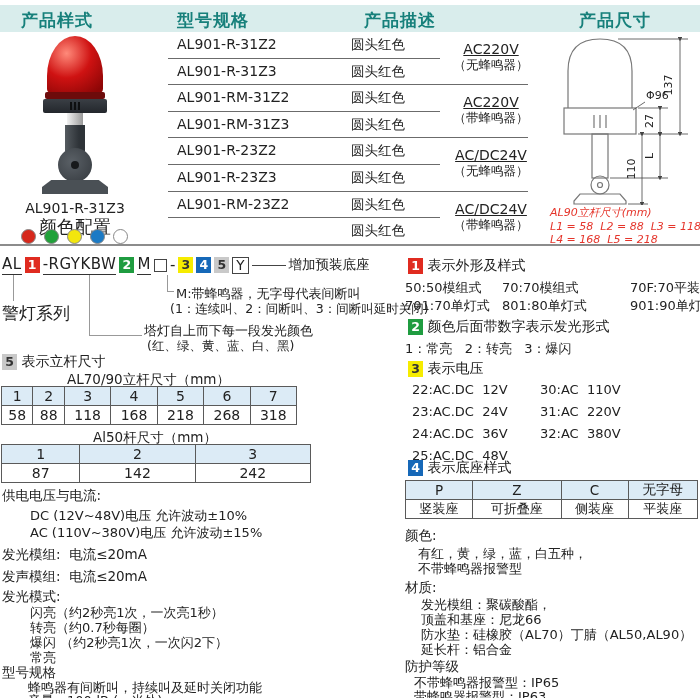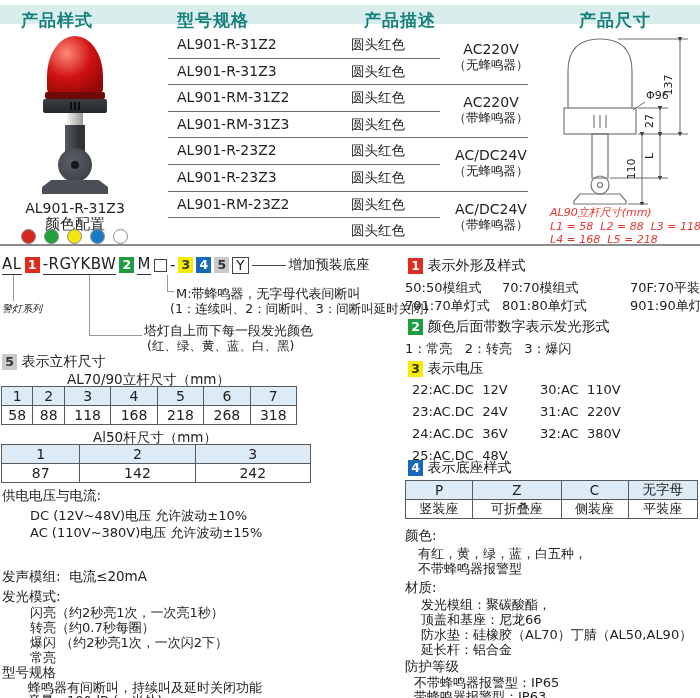--- a/index.html
+++ b/index.html
@@ -1,30 +1,30 @@
 <!DOCTYPE html>
 <html style="--header_bg: #d9edec; --header_text: #17807b; --table_head_bg: #dcebf6; --badge_red: #e02b20; --badge_green: #1f9c40; --badge_yellow: #f6ec00; --badge_blue: #1668b8; --badge_gray: #c9c9c9; --note_red: #e5352b; --line_gray: #8c8c8c; --dome_red: #cf1212;"><head>
 <meta charset="utf-8">
 <style>
   html,body{margin:0;padding:0;background:#fff;}
   body{width:700px;height:698px;font-family:"DejaVu Sans","Liberation Sans",sans-serif;color:#222;}
   #page{position:relative;width:700px;height:698px;overflow:hidden;background:#fff;}
   .abs{position:absolute;}
   .ln{position:absolute;font-size:13px;white-space:pre;color:#222;}
-  .t{font-size:10px;font-style:italic;}
-  .hdr{position:absolute;top:5px;left:0;width:700px;height:19px;background:var(--header_bg);}
+  .t{font-size:17px;}
+  .hdr{position:absolute;top:5px;left:0;width:700px;height:27px;background:var(--header_bg);}
   .hdr span{position:absolute;top:4px;font-size:17px;font-weight:bold;color:var(--header_text);letter-spacing:1px;white-space:nowrap;}
   
   #modeltable{position:absolute;left:165px;top:31px;width:375px;height:213px;}
   .mrow{position:absolute;left:0;width:100%;height:26.6px;line-height:26.6px;font-size:14px;}
   .mname{position:absolute;left:12px;white-space:nowrap;}
   .mdesc{position:absolute;left:186px;white-space:nowrap;font-size:13.5px;}
   .sep{position:absolute;height:1px;background:#6b6b6b;}
   .grp{position:absolute;left:276px;width:100px;height:53.2px;display:flex;flex-direction:column;justify-content:center;align-items:center;}
-  .gv{font-size:14px;white-space:nowrap;}
+  .gv{font-size:14px;white-space:nowrap;text-decoration:underline;}
   .gb{font-size:12.5px;white-space:nowrap;}
   
   .dome{position:absolute;left:25px;top:0;width:56px;height:58px;border-radius:28px 28px 6px 6px / 40px 40px 5px 5px;background:radial-gradient(circle at 35% 30%, #ff8a7a 0%, var(--dome_red) 45%, #8e0606 88%);}
   .rim{position:absolute;left:23px;top:56px;width:60px;height:7px;background:#6d0b0b;border-radius:2px;}
   .cap{position:absolute;left:21px;top:63px;width:64px;height:14px;background:linear-gradient(#3a3f45,#23272c);border-radius:2px;}
   .slit{position:absolute;top:3px;width:2px;height:8px;background:#0e0f10;}
   .neck{position:absolute;left:45px;top:77px;width:16px;height:12px;background:linear-gradient(90deg,#f2f2f2,#9a9a9a);}
   .pole{position:absolute;left:43px;top:89px;width:20px;height:26px;background:linear-gradient(90deg,#555b60,#2e3338 70%);}
   .joint{position:absolute;left:36px;top:112px;width:34px;height:34px;border-radius:50%;background:radial-gradient(circle at 40% 40%, #5a6066, #33383d);}
   .bolt{position:absolute;left:49px;top:125px;width:8px;height:8px;border-radius:50%;background:#17191b;}
@@ -73,21 +73,21 @@
       <span class="slit" style="left:31px"></span>
       <span class="slit" style="left:35px"></span>
     </div>
     <div class="neck"></div>
     <div class="pole"></div>
     <div class="joint"></div>
     <div class="bolt"></div>
     <div class="pbase"></div>
   </div>
   <div class="abs" style="left:0;top:200px;width:150px;text-align:center;font-size:14px">AL901-R-31Z3</div>
-  <div class="abs" style="left:0;top:215px;width:150px;text-align:center;font-size:15px">颜色配置</div>
+  <div class="abs" style="left:0;top:215px;width:150px;text-align:center;font-size:18px">颜色配置</div>
   <div class="dotrow">
     <span class="dot" style="background:#d6281c"></span>
     <span class="dot" style="background:#21a13a"></span>
     <span class="dot" style="background:#f2e60e"></span>
     <span class="dot" style="background:#1b7ac5"></span>
     <span class="dot" style="background:#ffffff"></span>
   </div>
 
   <div id="modeltable">
     <div class="mrow" style="top:0">
@@ -254,20 +254,21 @@
       <td>87</td>
           <td>142</td>
           <td>242</td>
     </tr>
   </tbody>
     </table>
 
   <div class="ln" style="left:2px;top:487px;font-size:13.5px">供电电压与电流:</div>
   <div class="ln" style="left:30px;top:507px">DC (12V~48V)电压 允许波动±10%</div>
   <div class="ln" style="left:30px;top:524px">AC (110V~380V)电压 允许波动±15%</div>
+  <div class="ln" style="left:2px;top:546px;font-size:13.5px">发光模组:  电流≤20mA</div>
   <div class="ln" style="left:2px;top:568px;font-size:13.5px">发声模组:  电流≤20mA</div>
   <div class="ln" style="left:2px;top:588px;font-size:13.5px">发光模式:</div>
   <div class="ln" style="left:30px;top:604px">闪亮（约2秒亮1次，一次亮1秒）</div>
   <div class="ln" style="left:30px;top:619px">转亮（约0.7秒每圈）</div>
   <div class="ln" style="left:30px;top:634px">爆闪 （约2秒亮1次，一次闪2下）</div>
   <div class="ln" style="left:30px;top:649px">常亮</div>
   <div class="ln" style="left:2px;top:664px;font-size:13.5px">型号规格</div>
   <div class="ln" style="left:28px;top:679px">蜂鸣器有间断叫，持续叫及延时关闭功能</div>
   <div class="ln" style="left:28px;top:692px">音量：100dB (一米处)</div>
 

